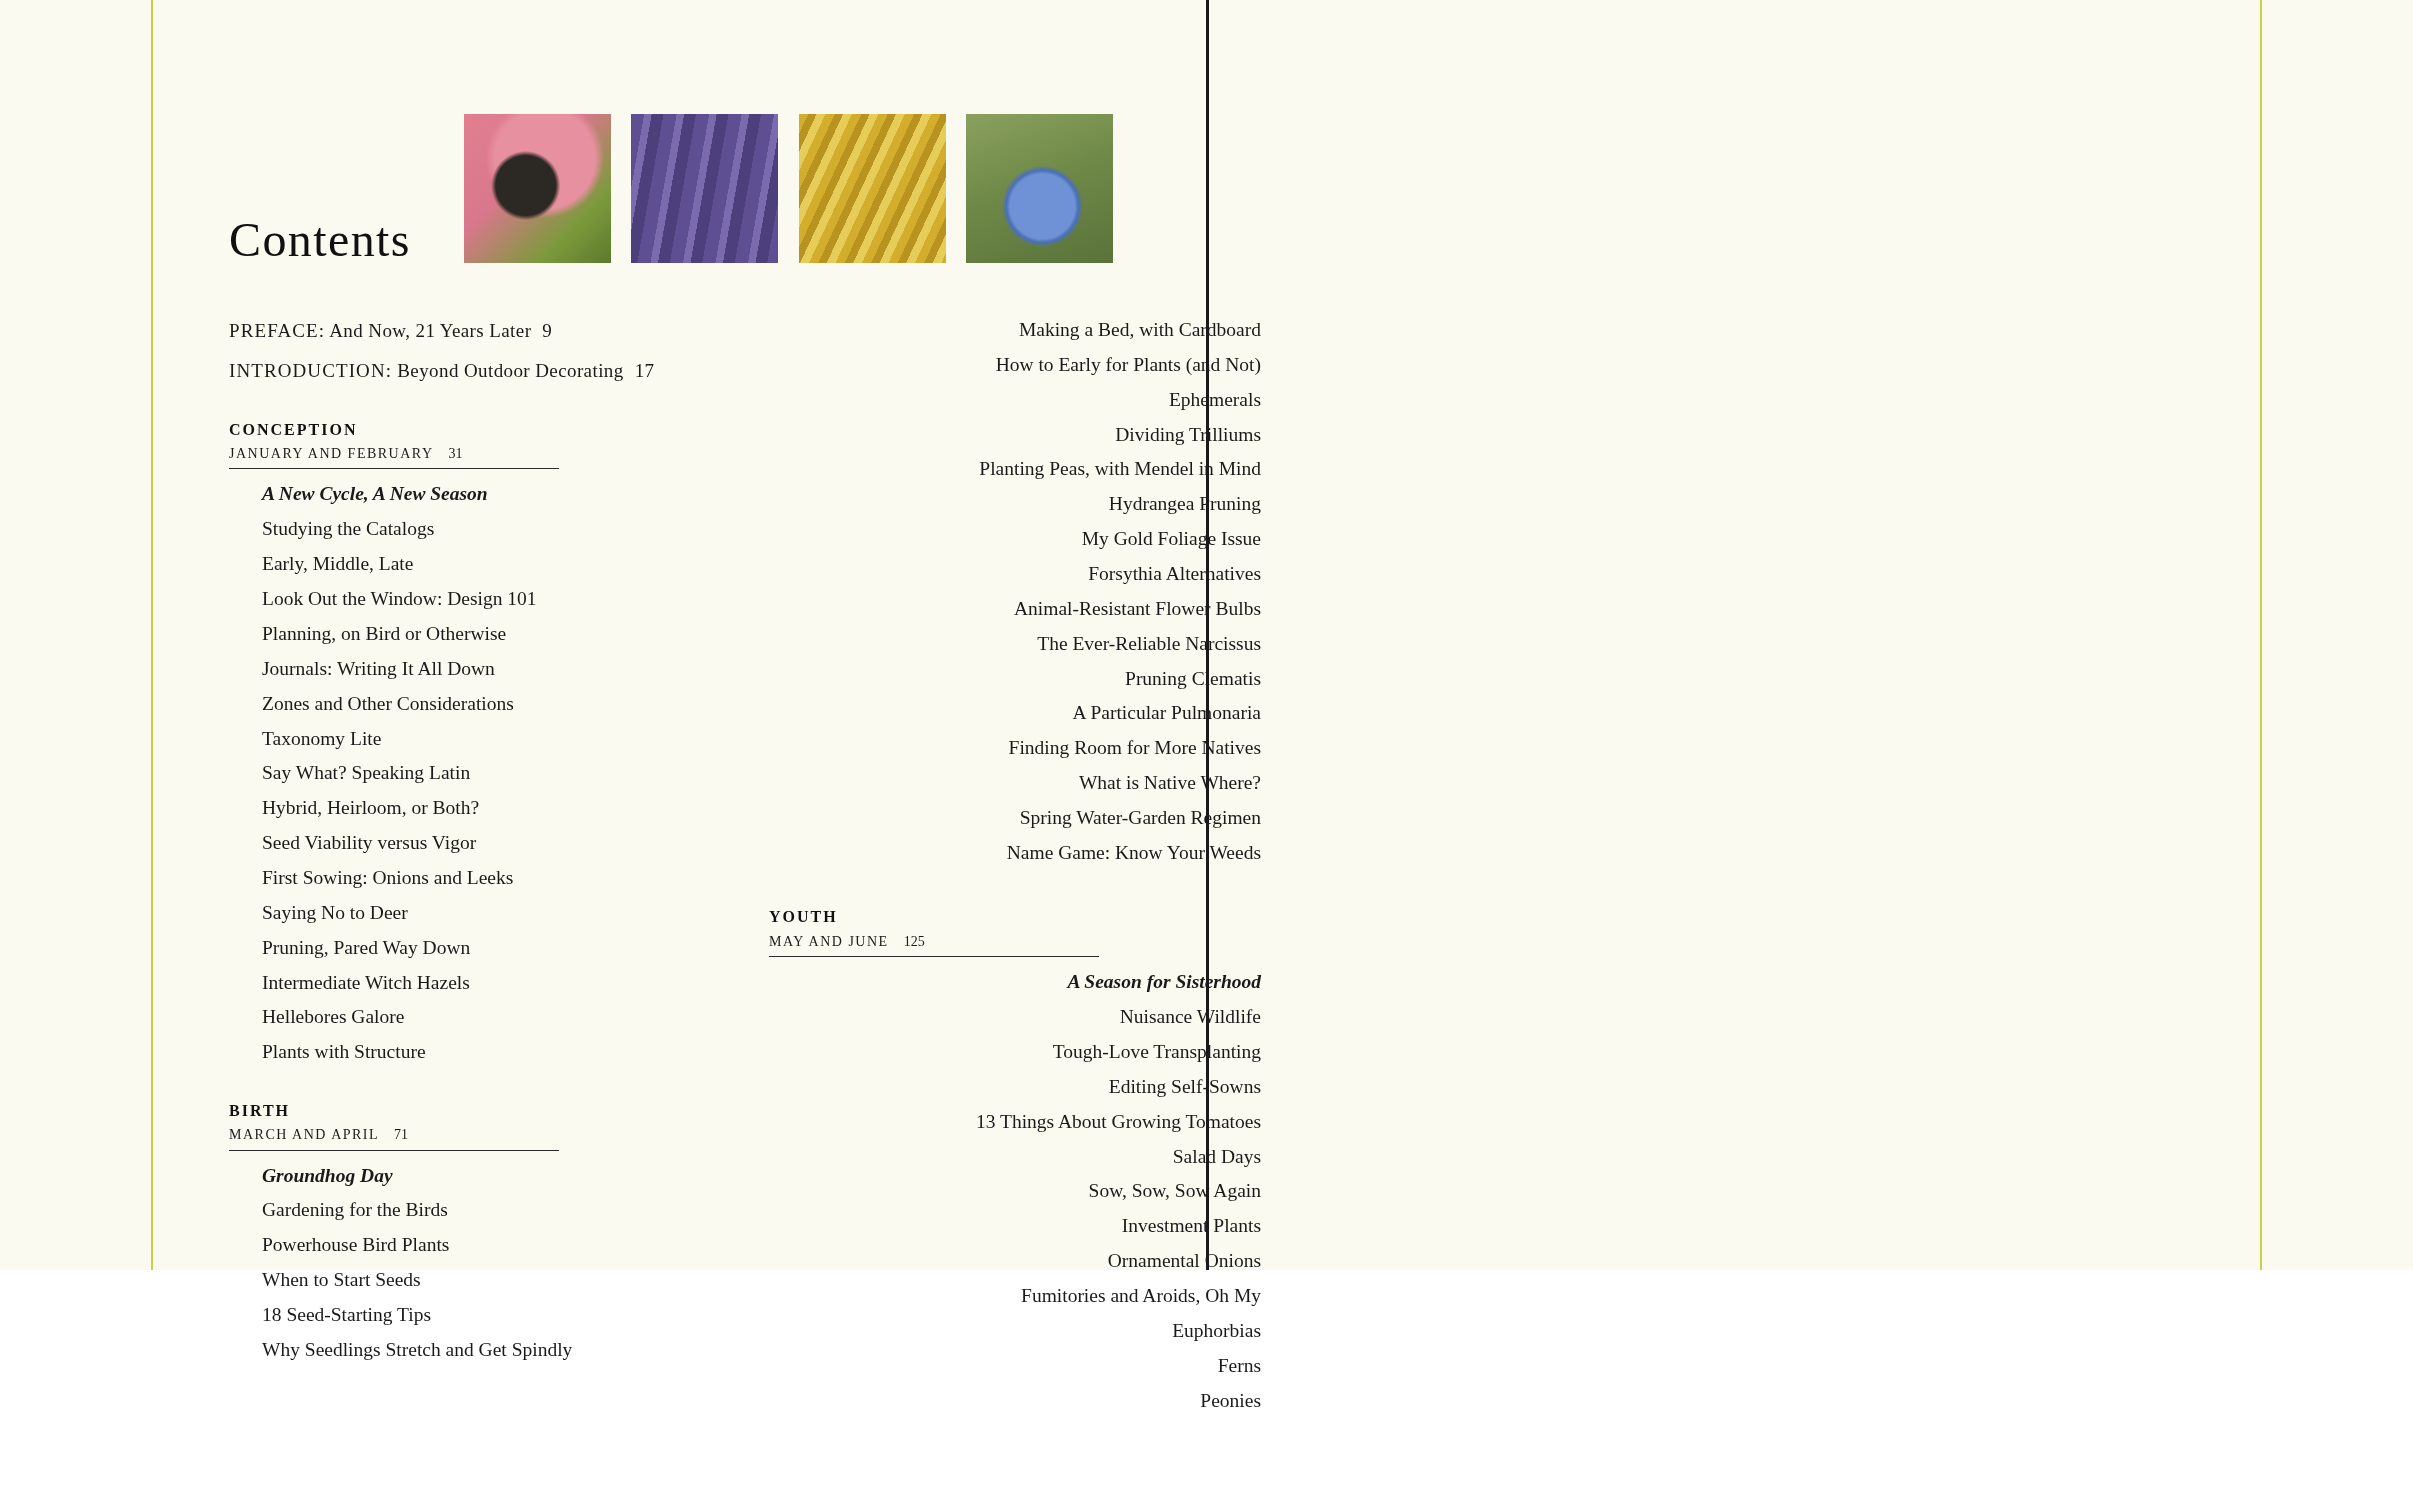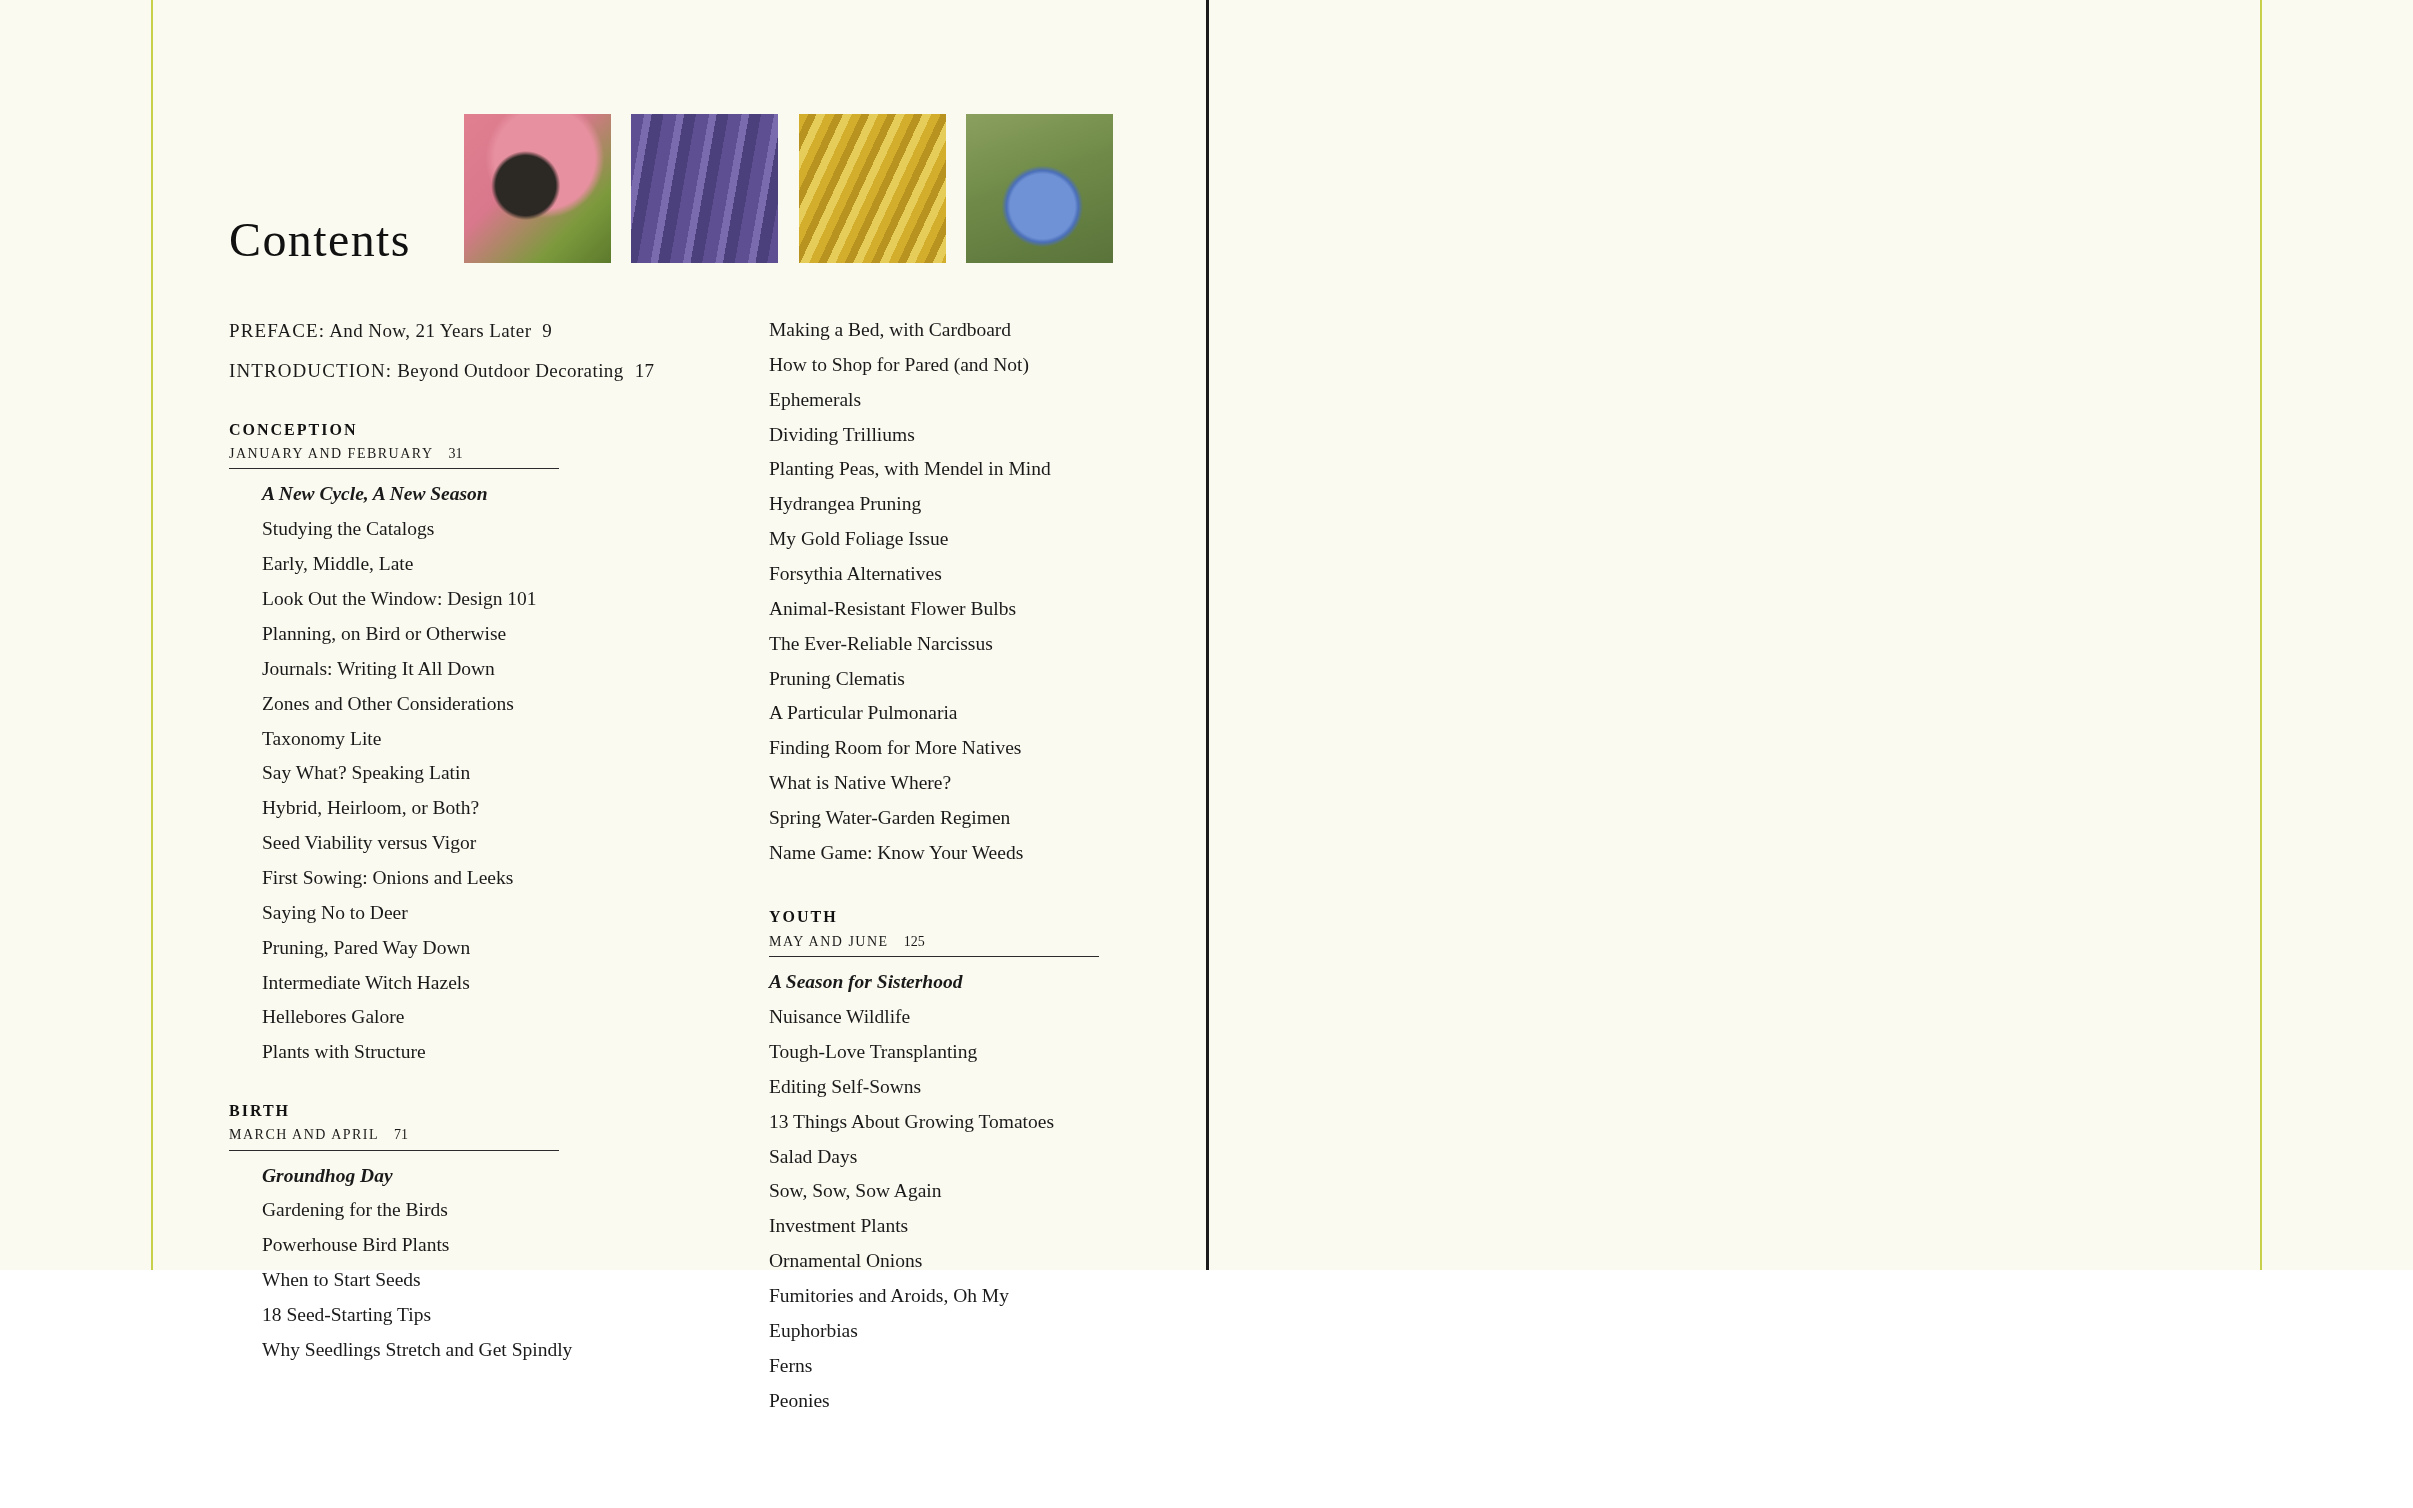--- a/index.html
+++ b/index.html
@@ -138,21 +138,21 @@
     margin-bottom: 14.4px;
     padding-left: 33px;
     line-height: 1.05;
   }
   .entry.essay {
     font-style: italic;
     font-weight: 700;
   }
   .entry.plain-indent { padding-left: 33px; }
 
-  .col-simple .entry { padding-left: 0; }
+  .col-simple .entry { padding-left: 0; text-align: right; }
 
   
   .lead-list { margin-top: 0; }
 </style>
 </head>
 <body>
 
 <div class="spread">
 
   <div class="edge-rule left"></div>
@@ -226,21 +226,21 @@
           <div class="entry">Powerhouse Bird Plants</div>
           <div class="entry">When to Start Seeds</div>
           <div class="entry">18 Seed-Starting Tips</div>
           <div class="entry">Why Seedlings Stretch and Get Spindly</div>
         </div>
       </div>
 
       <div class="col col-simple">
         <div class="lead-list">
           <div class="entry">Making a Bed, with Cardboard</div>
-          <div class="entry">How to Shop for Pared (and Not)</div>
+          <div class="entry">How to Early for Plants (and Not)</div>
           <div class="entry">Ephemerals</div>
           <div class="entry">Dividing Trilliums</div>
           <div class="entry">Planting Peas, with Mendel in Mind</div>
           <div class="entry">Hydrangea Pruning</div>
           <div class="entry">My Gold Foliage Issue</div>
           <div class="entry">Forsythia Alternatives</div>
           <div class="entry">Animal-Resistant Flower Bulbs</div>
           <div class="entry">The Ever-Reliable Narcissus</div>
           <div class="entry">Pruning Clematis</div>
           <div class="entry">A Particular Pulmonaria</div>

